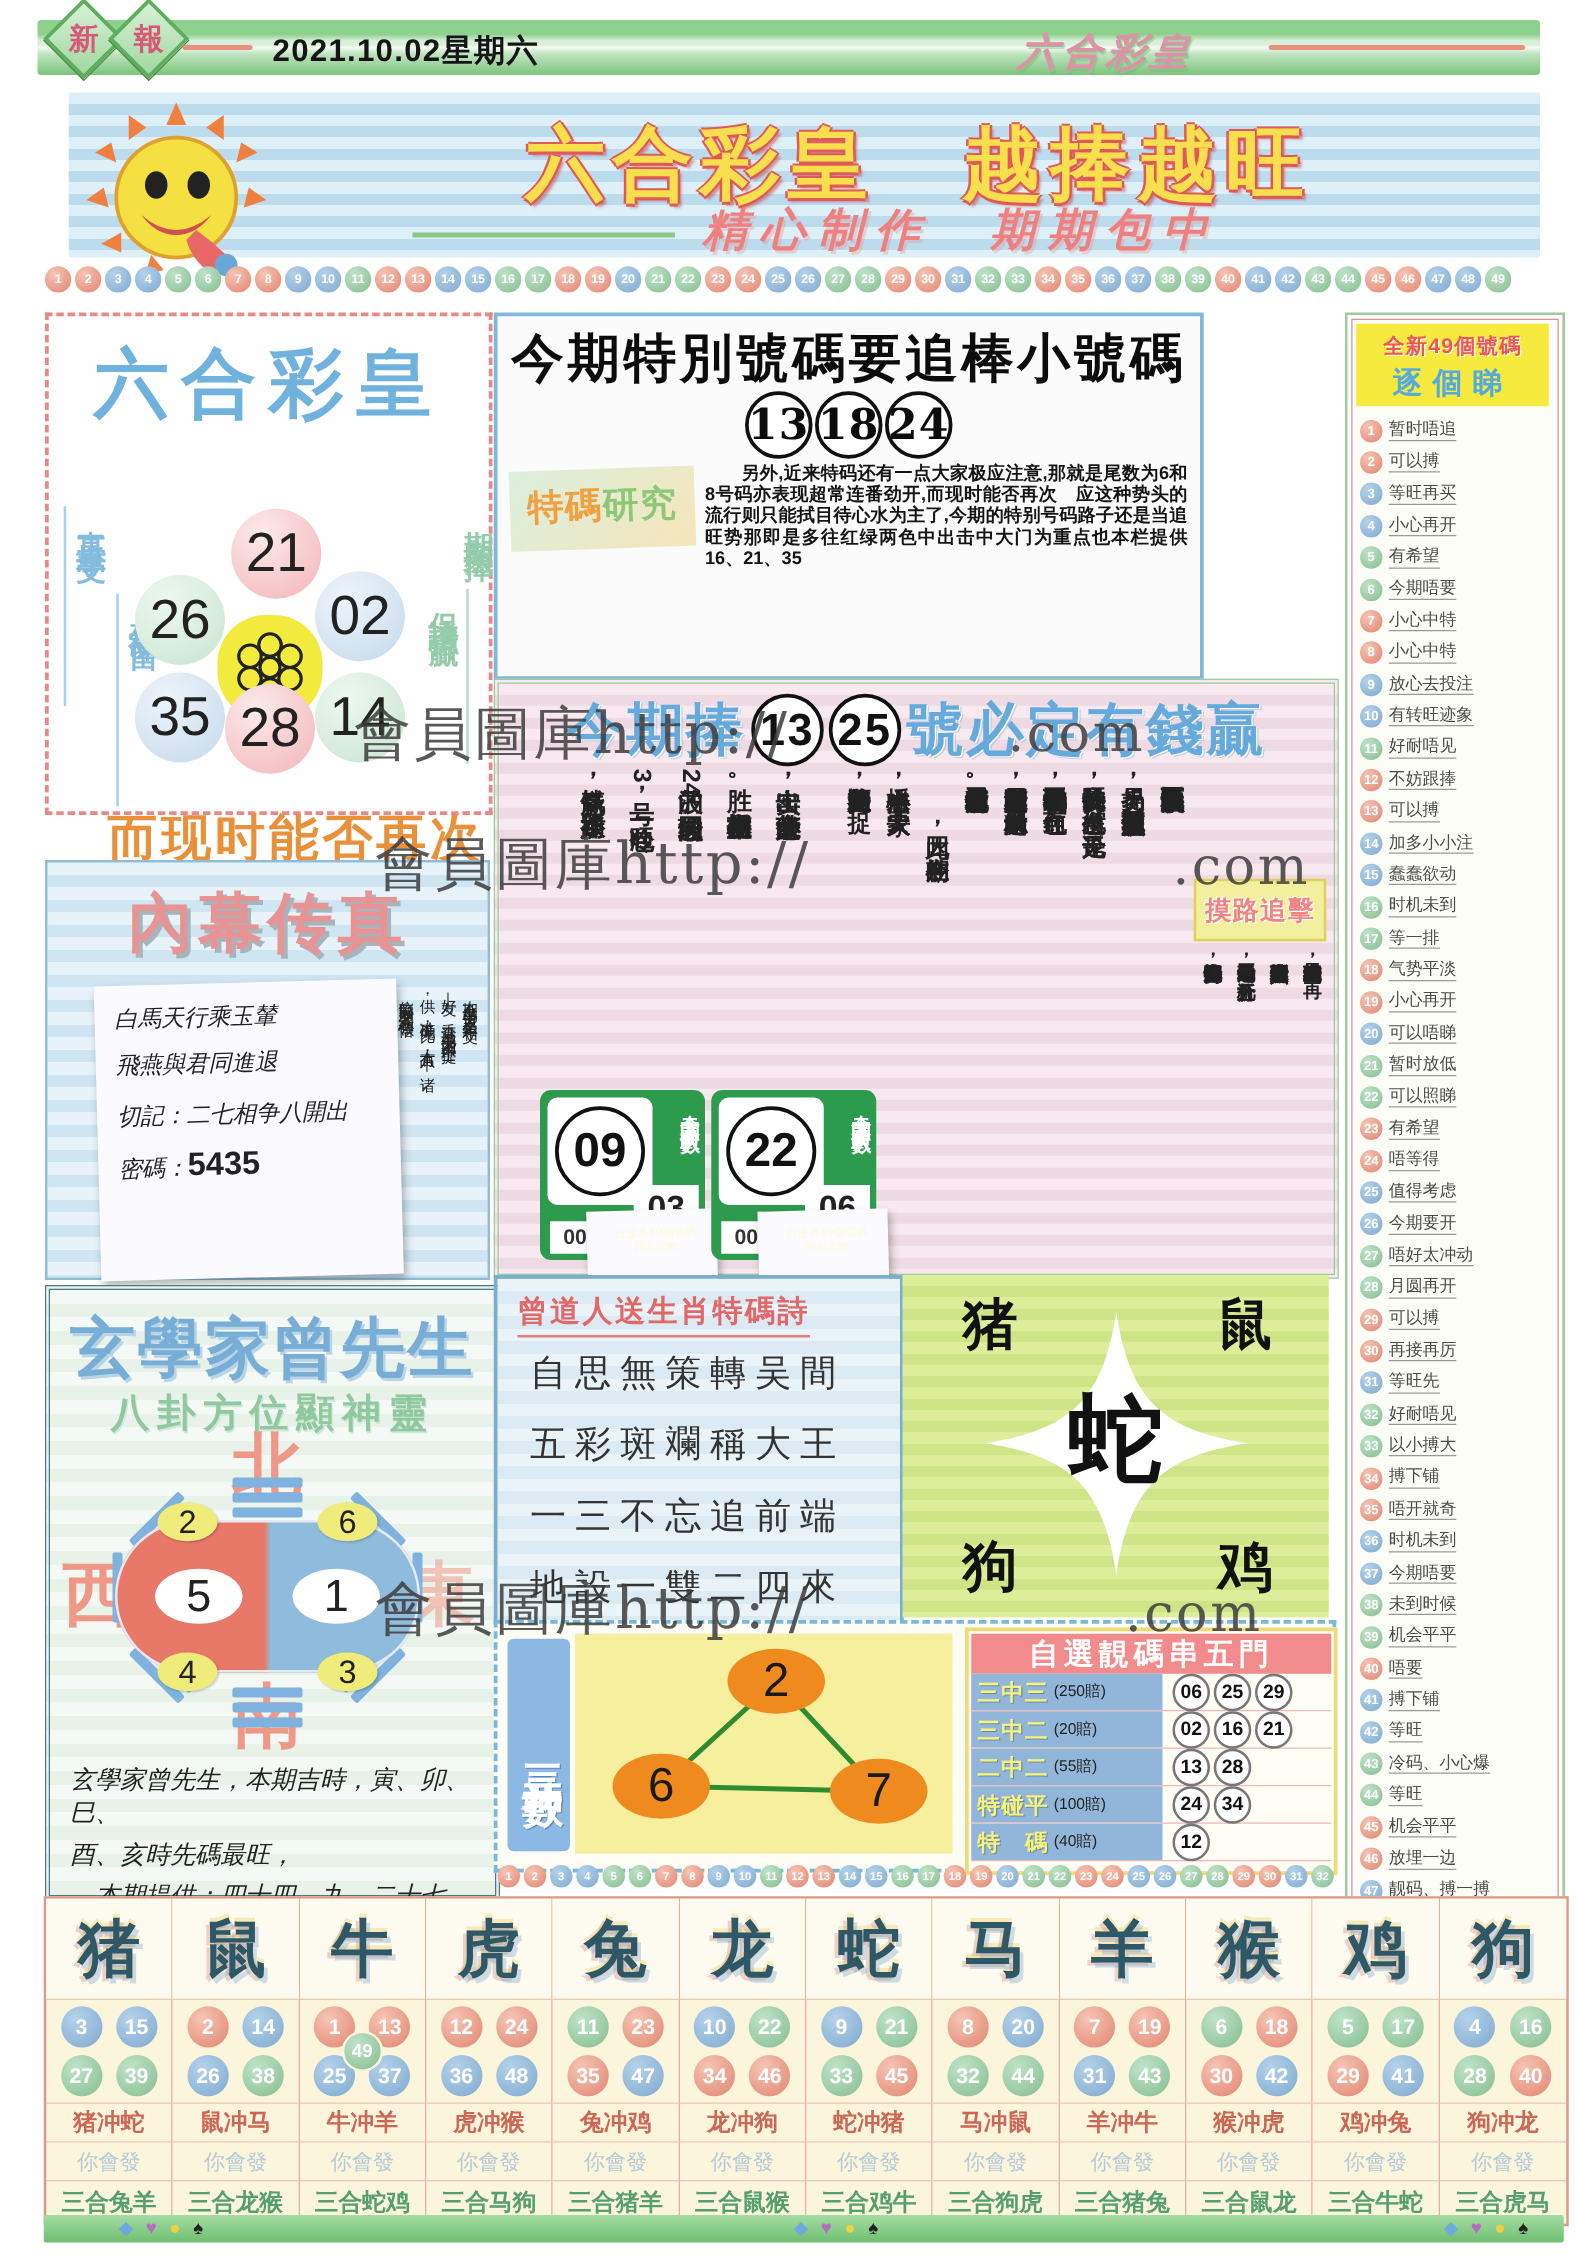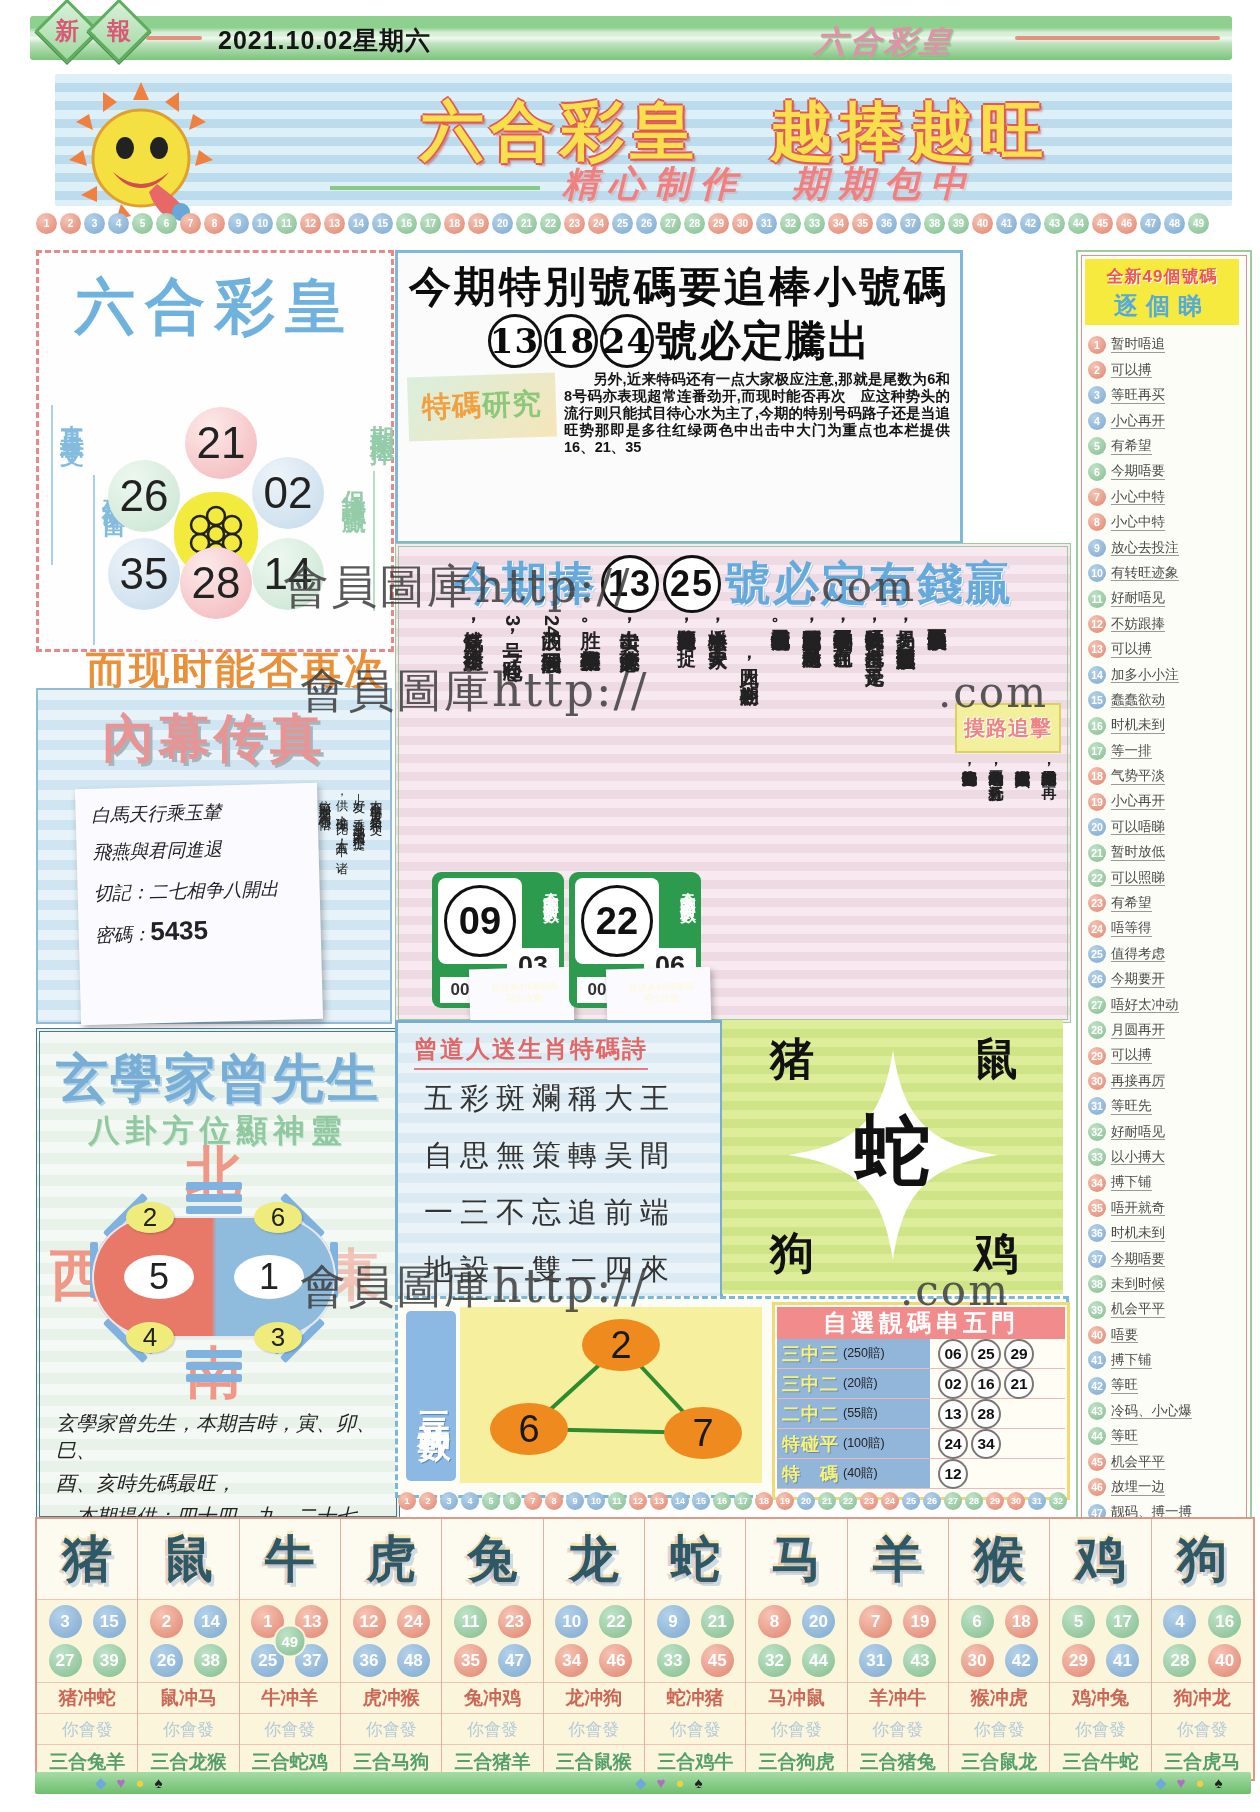--- a/index.html
+++ b/index.html
@@ -421,21 +421,20 @@
         <p>三十五號祝君好運!</p>
     </div>
   </div>
 
   <div class="abs boxE">
     <div class="head1">今期特別號碼要追棒小號碼</div>
     <div class="head2">
         <span class="cnum">13</span>
         <span class="cnum">18</span>
         <span class="cnum">24</span>
-        <span>號必定騰出</span>
     </div>
     <div class="article">
       <div class="tag">
         <b class="t1">特碼</b><b class="t2">研究</b>
       </div>
       <p class="p2">另外,近来特码还有一点大家极应注意,那就是尾数为6和8号码亦表现超常连番劲开,而现时能否再次　应这种势头的流行则只能拭目待心水为主了,今期的特别号码路子还是当追旺势那即是多往红绿两色中出击中大门为重点也本栏提供16、21、35</p>
     </div>
   </div>
 
   <div class="abs boxF">
@@ -486,22 +485,22 @@
       <div class="lab">今天開出次數</div>
       <div class="val">06</div>
       <div class="cnt">00</div>
       <div class="note"><span>自波為49個號碼</span><br><span>開出次數</span></div>
     </div>
   </div>
 
   <div class="abs boxG">
     <div class="poem-title">曾道人送生肖特碼詩</div>
     <div class="poem" id="poem-lines">
+        <p>自思無策轉吴間</p>
         <p>五彩斑斕稱大王</p>
-        <p>自思無策轉吴間</p>
         <p>一三不忘追前端</p>
         <p>地設一雙二四來</p>
       </div>
   </div>
 
   <div class="abs boardH">
     <div class="star">
       <svg width="230" height="210" viewBox="0 0 100 100">
         <path d="M50,0 C55,33 67,45 100,50 C67,55 55,67 50,100 C45,67 33,55 0,50 C33,45 45,33 50,0 Z" fill="#ffffff"></path>
       </svg>

